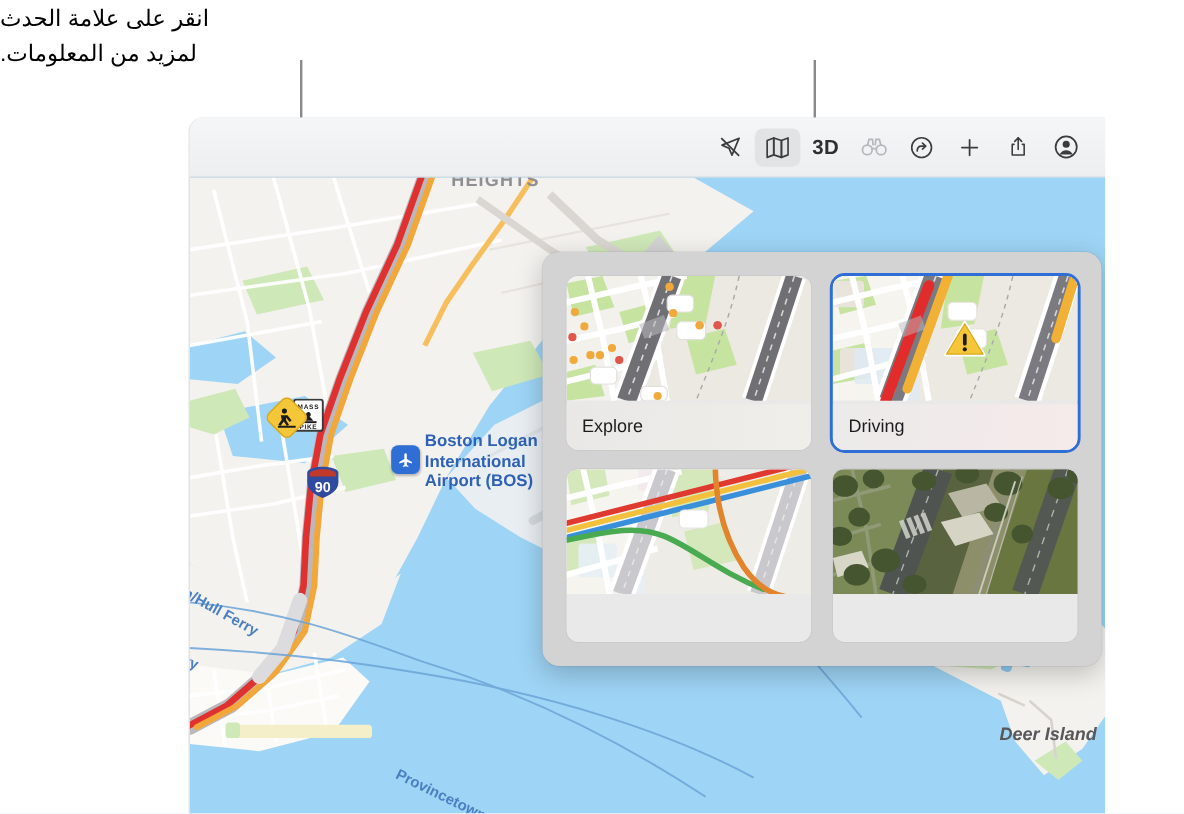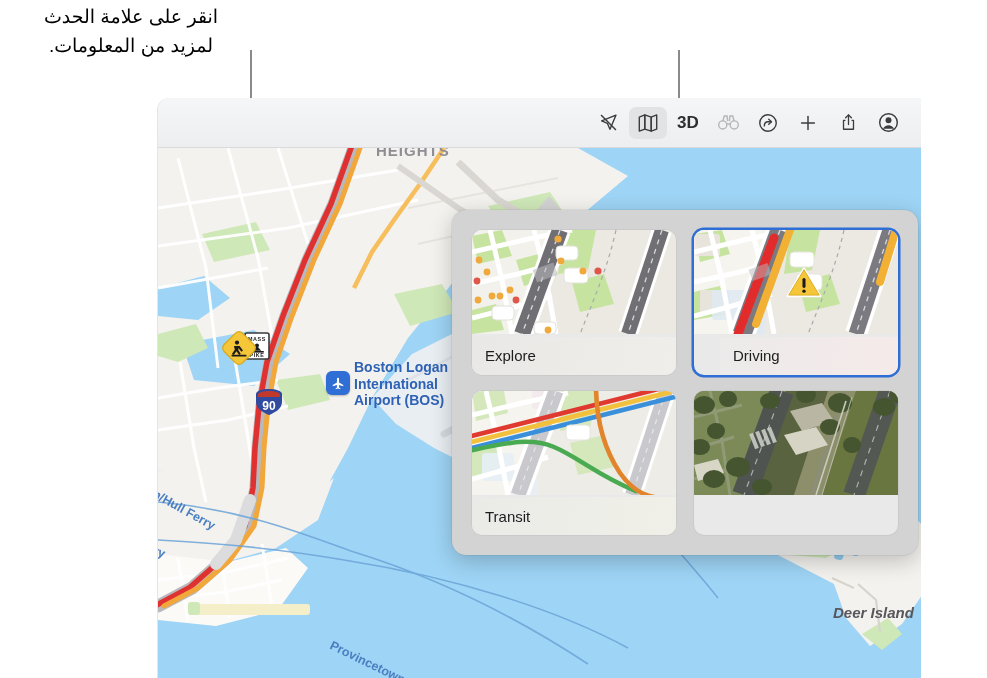--- a/index.html
+++ b/index.html
@@ -11,21 +11,21 @@
   }
   #root { position: relative; width: 987px; height: 678px; background:#fff; }
 
   
   .callout {
     position: absolute;
     font-size: 19px;
     line-height: 1.55;
     color: #000;
     direction: rtl;
-    text-align: center;
+    text-align: left;
     white-space: pre-line;
   }
   #callout-left  { left: 0px;   top: 2px;  width: 262px; }
   #callout-right { left: 430px; top: 2px;  width: 248px; }
 
   .leader { position: absolute; background: #8a8a8a; }
   #leader-left-v  { left: 250px; top: 50px;  width: 2px;  height: 248px; }
   #leader-left-h  { left: 228px; top: 296px; width: 24px; height: 2px; }
   #leader-right-v { left: 678px; top: 50px;  width: 2px;  height: 55px; }
 
@@ -143,21 +143,21 @@
   .card-thumb { position:absolute; left:0; top:0; right:0; height:74%; overflow:hidden; }
   .card-thumb svg { display:block; }
   .card-foot {
     position:absolute; left:0; right:0; bottom:0; height:26%;
     display:flex; align-items:center;
     padding-left:13px;
     font-size:15px; color:#1c1c1e;
     box-sizing:border-box;
   }
   .foot-explore  { background: linear-gradient(100deg,#e9e8e6,#efeeea); }
-  .foot-driving  { background: linear-gradient(100deg,#eceaea,#f6eaea); margin-left: 26px; }
+  .foot-driving  { background: linear-gradient(100deg,#eceaea,#f6eaea); }
   .foot-transit  { background: linear-gradient(100deg,#eaebe7,#f0f0e8); }
   .foot-satellite{ background: linear-gradient(100deg,#c9cbb9,#cfd0c0); color:#1c1c1e; }
 
   .warn-tri { position:absolute; left:45%; top:34%; width:36px; height:33px; }
 </style>
 </head>
 <body>
 
 <div id="root">
 
@@ -537,21 +537,20 @@
               </g>
 
               <path d="M-4,60 C34,52 58,46 82,56 C106,66 128,86 164,100" stroke="#49aa52" stroke-width="4.6" fill="none" stroke-linecap="round"></path>
 
               <path d="M124,-6 C124,28 132,58 148,82 C158,96 170,104 182,106" stroke="#e2842c" stroke-width="4.6" fill="none" stroke-linecap="round"></path>
               <g fill="#ffffff" stroke="#e6e4df" stroke-width="1">
                 <rect x="94" y="34" width="24" height="15" rx="4"></rect>
               </g>
             </svg>
           </div>
-          <div class="card-foot foot-transit">Transit</div>
         </div>
 
         <div class="mode-card">
           <div class="card-thumb">
             <svg width="210" height="104" viewBox="0 0 210 104">
               <rect width="210" height="104" fill="#6f7d4e"></rect>
               <path d="M0,0 L92,0 L54,104 L0,104 Z" fill="#7c8a58"></path>
               <path d="M92,0 L134,0 L100,104 L54,104 Z" fill="#5a6340"></path>
               <path d="M134,0 L162,0 L128,104 L100,104 Z" fill="#8d8f6a"></path>
               <path d="M162,0 L210,0 L210,104 L128,104 Z" fill="#69763f"></path>

